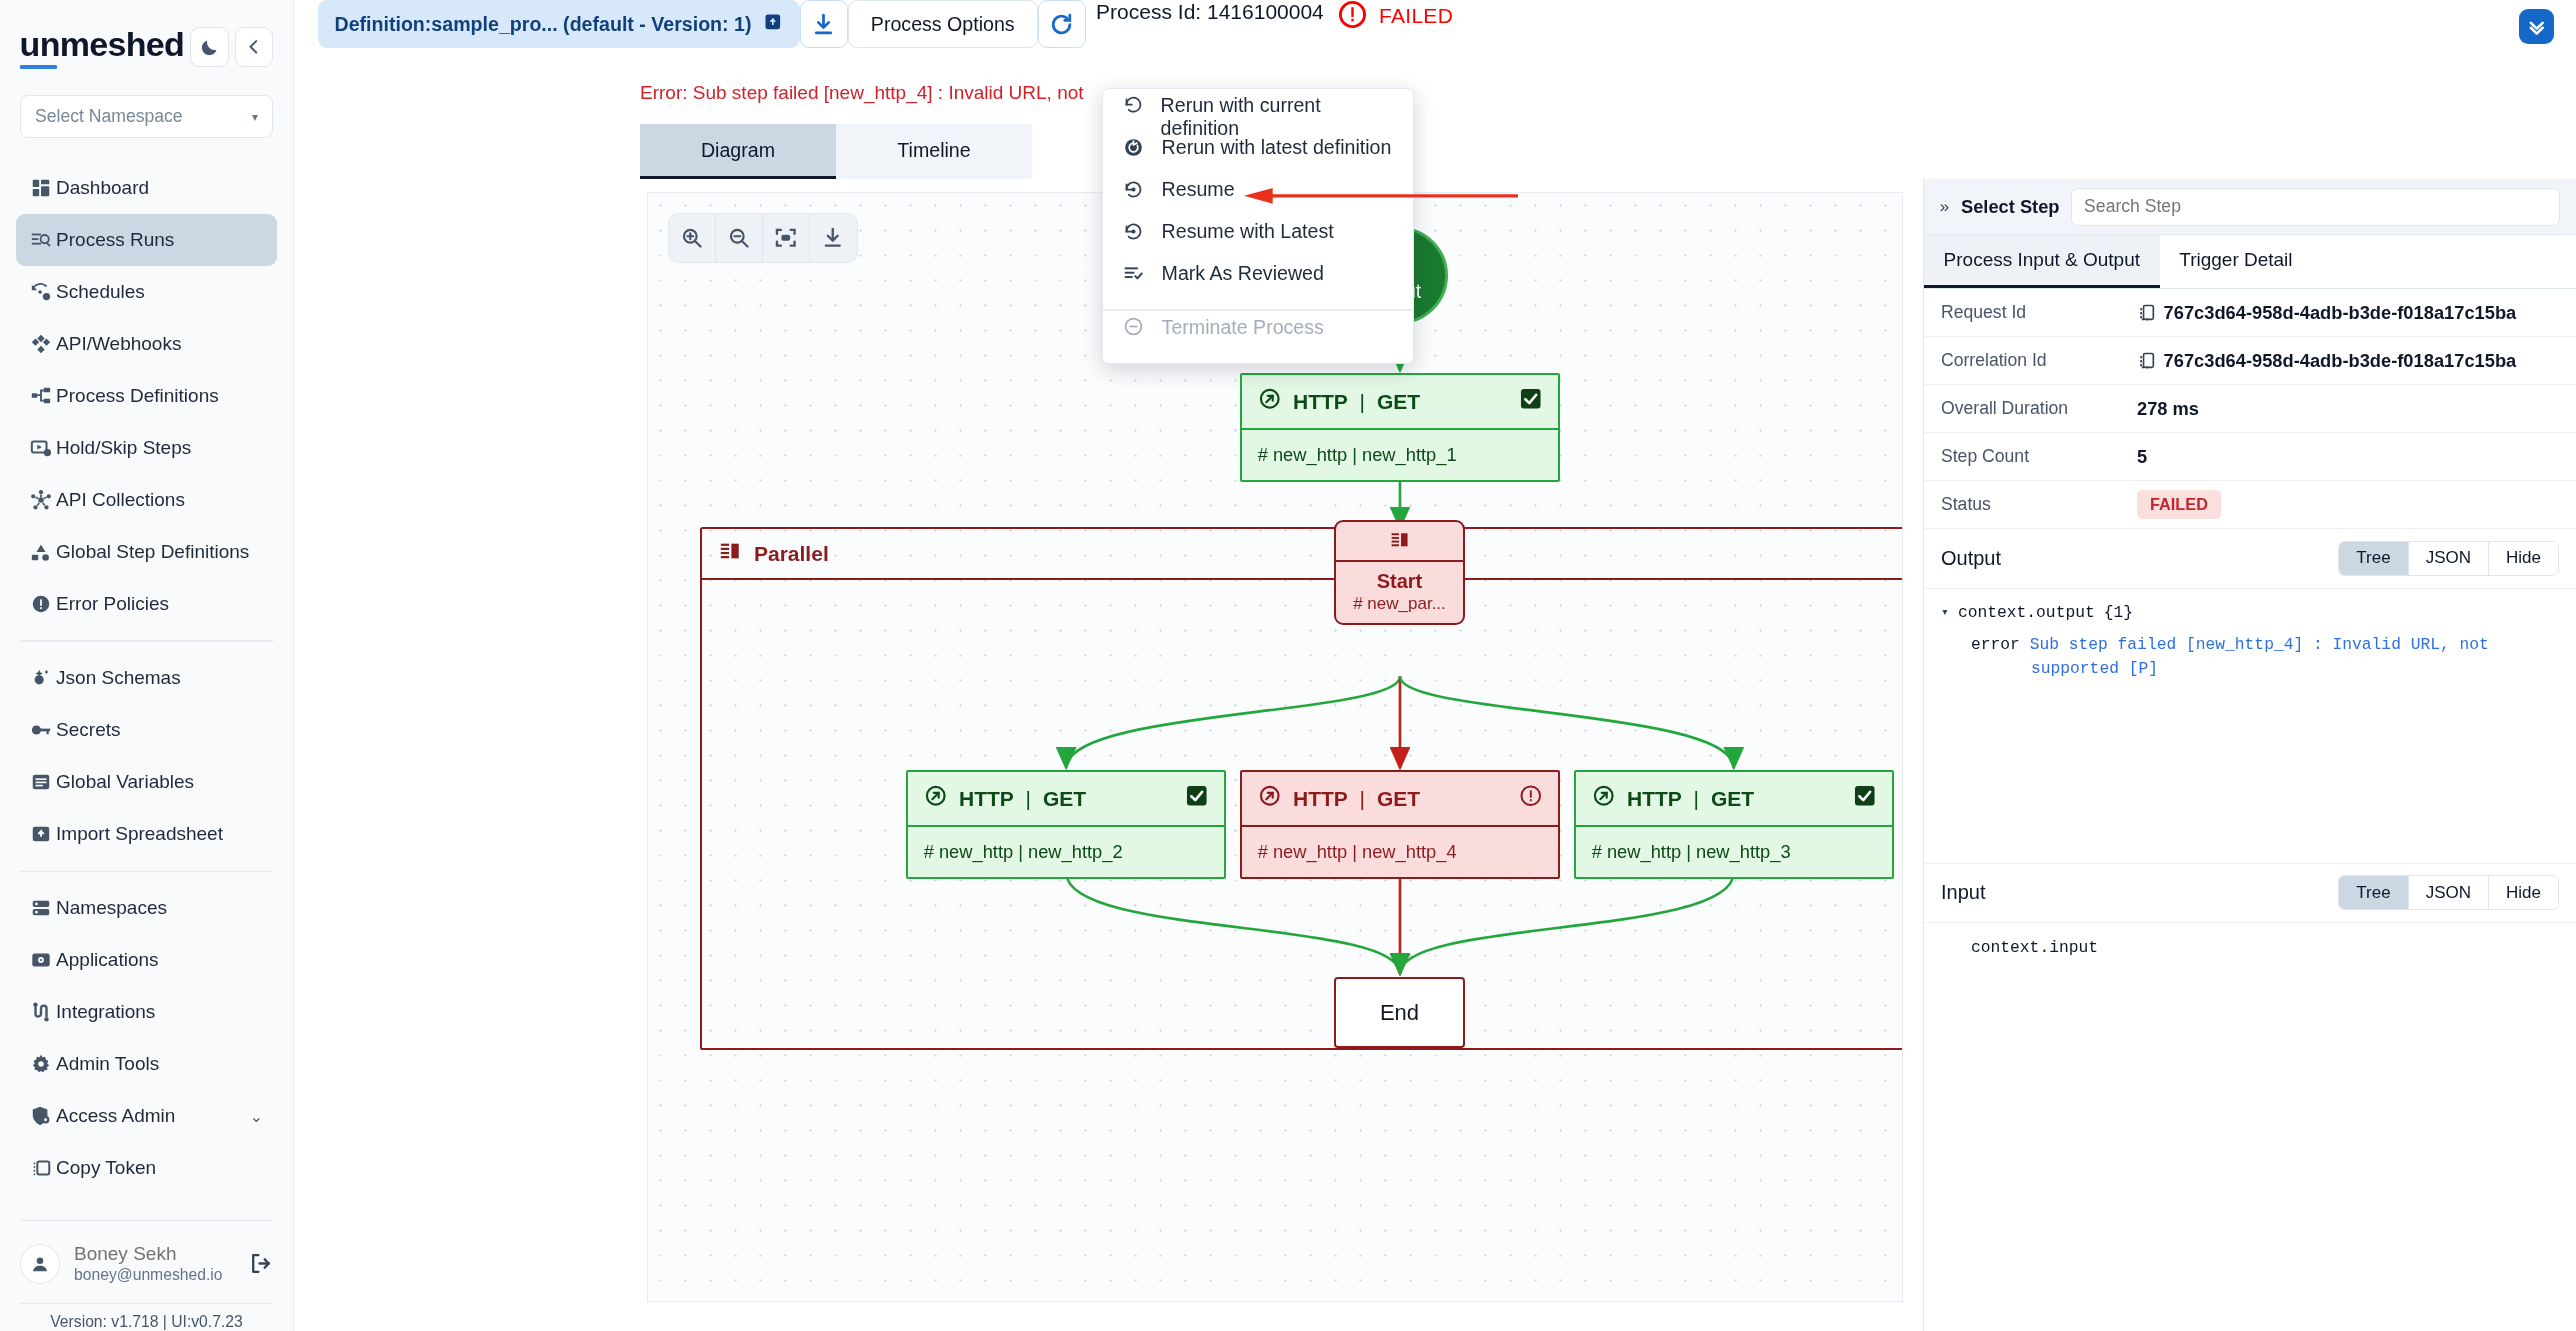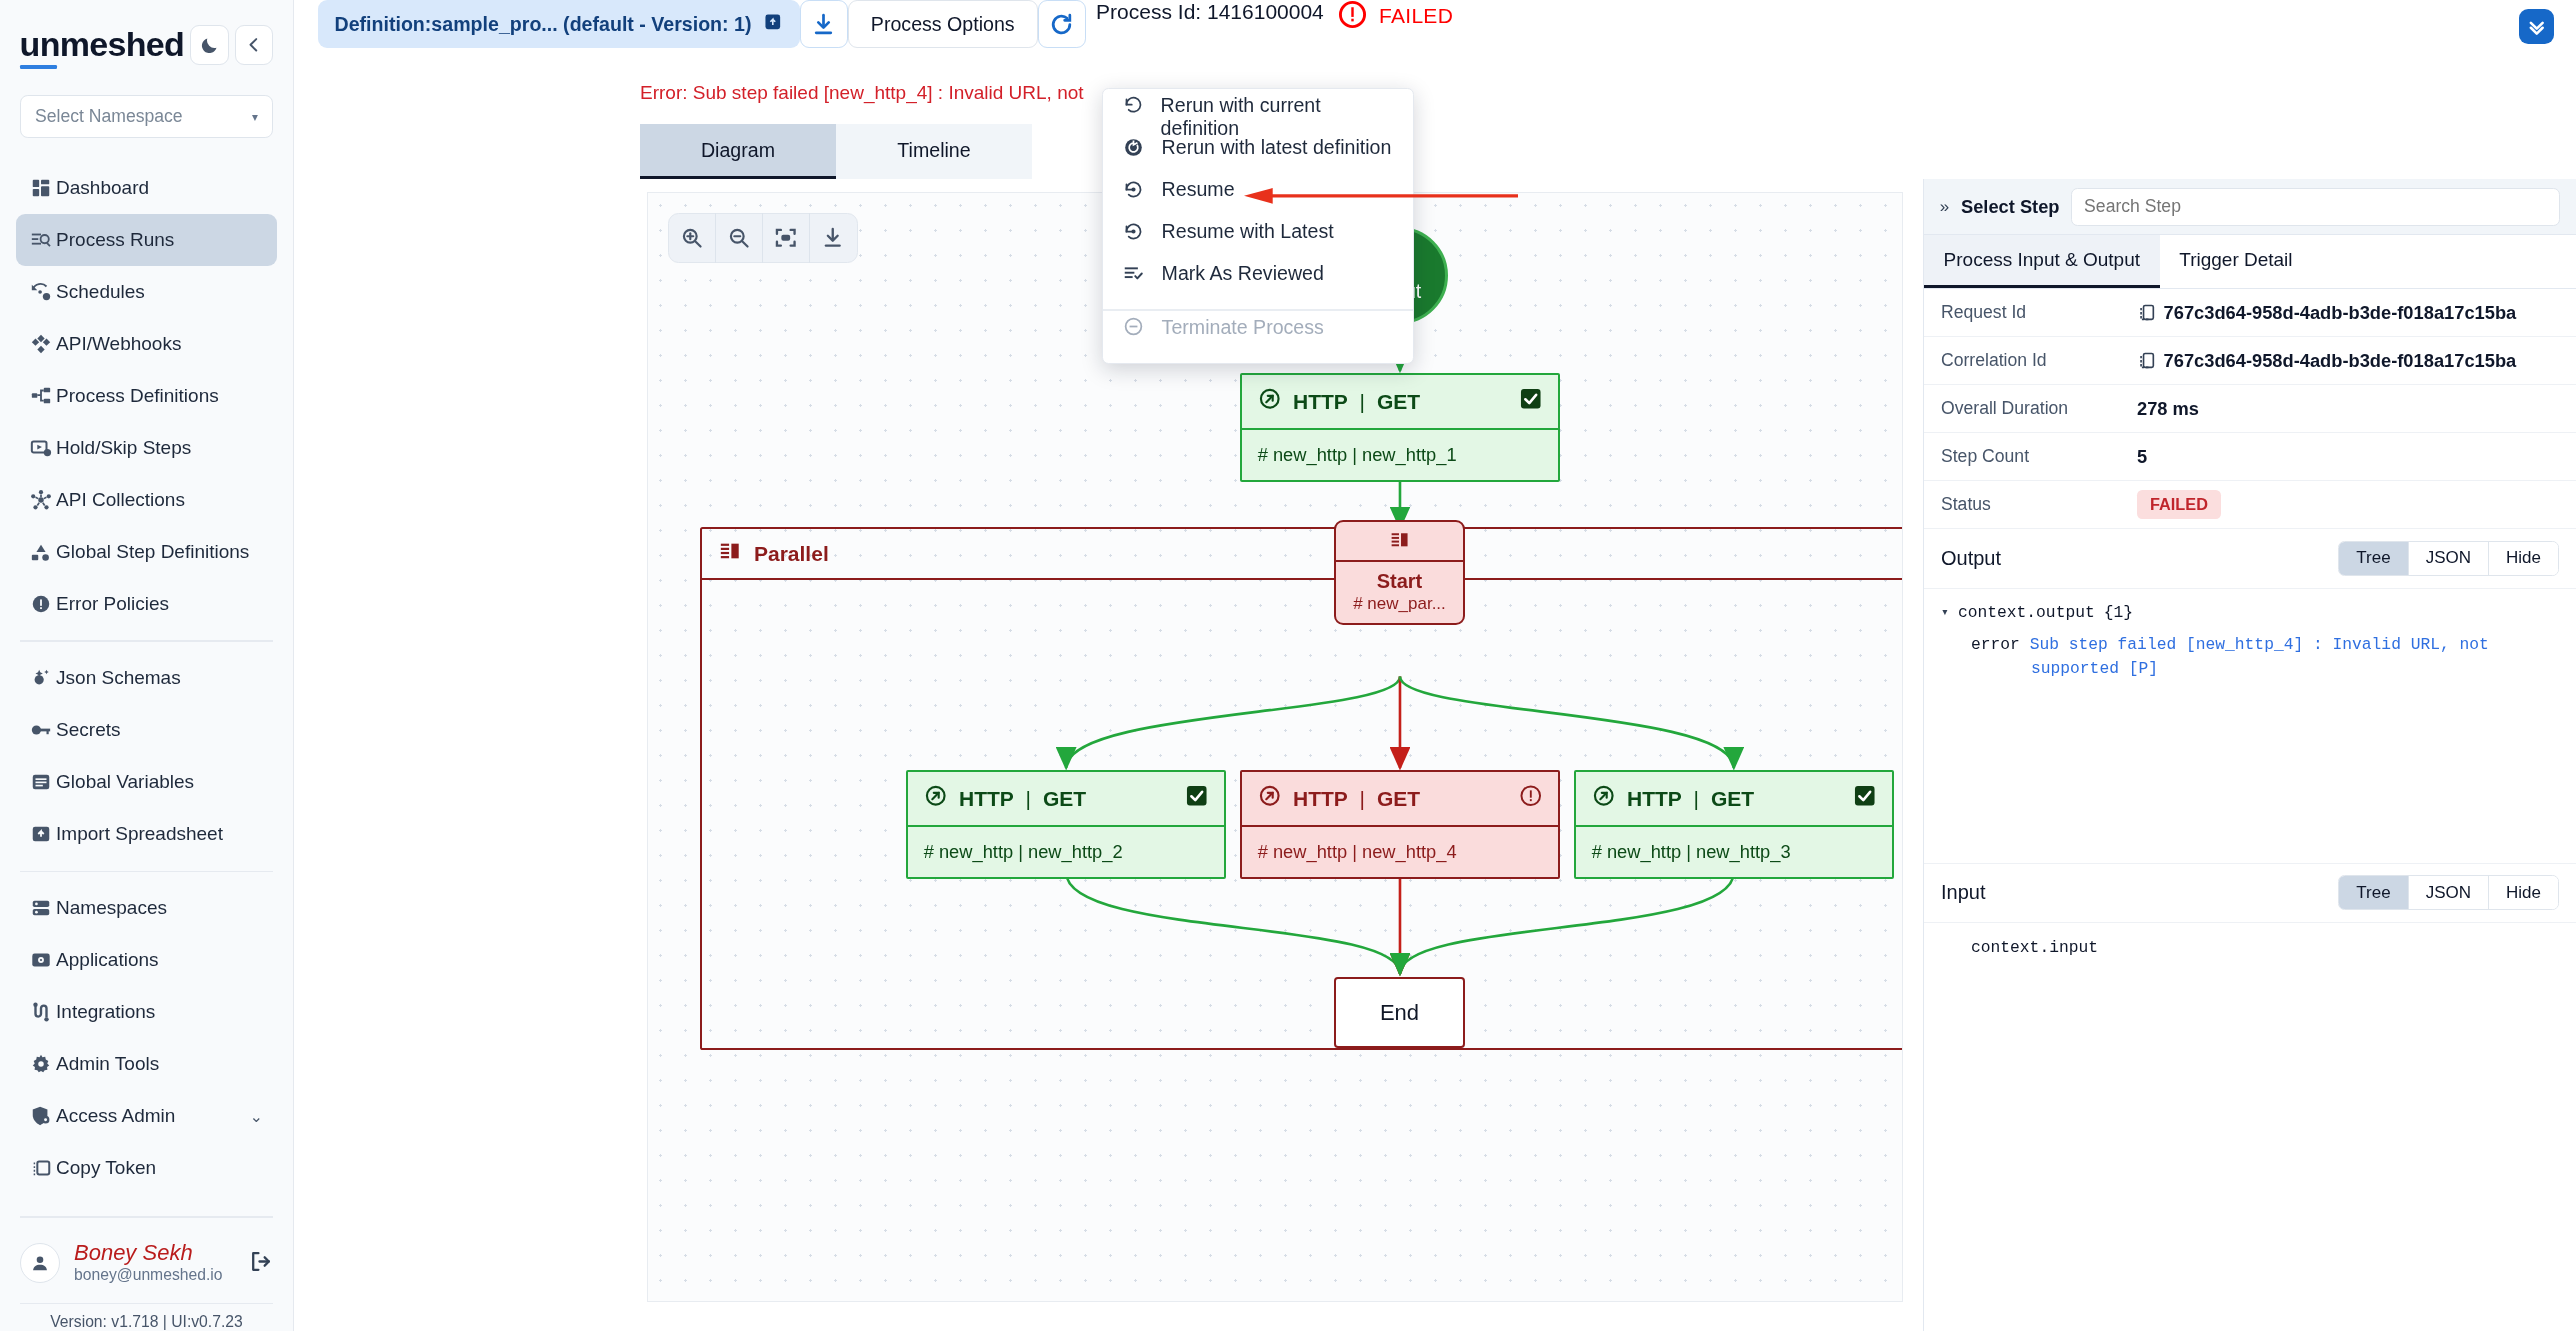--- a/index.html
+++ b/index.html
@@ -14,21 +14,21 @@
   
   .sidebar {
     width: 294px; height: 1331px;
     background: #f8fafc;
     border-right: 1.3px solid #e5e9ef;
     display: flex; flex-direction: column;
     flex: 0 0 294px;
     position: relative;
   }
   .brand-row {
-    display: flex; gap: 6px;
+    display: flex; align-items: center; gap: 6px;
     padding: 25px 19.6px 6.5px 19.6px;
   }
   .brand {
     font-size: 34px; font-weight: bold; color: #0f172a;
     letter-spacing: -0.7px; position: relative; padding-bottom: 5.2px;
   }
   .brand::after {
     content: ""; position: absolute; left: 0; bottom: 0;
     width: 37px; height: 4.6px; background: #2f7fe0; border-radius: 1.3px;
   }
@@ -64,21 +64,21 @@
   .user-sep { height: 1.3px; background: #e6eaf0; margin: 0 19.6px; }
   .user-row {
     display: flex; align-items: center; gap: 14.4px;
     padding: 17px 19.6px; margin-top: 5.2px;
   }
   .avatar {
     width: 40px; height: 40px; border-radius: 50%;
     border: 1.3px solid #dfe5ec; background: #fff;
     display: flex; align-items: center; justify-content: center;
   }
-  .uname { font-size: 22px; color: #b91c1c; line-height: 1.15; font-style: italic; }
+  .uname { font-size: 19px; color: #737373; line-height: 1.15; }
   .umail { font-size: 15.7px; color: #64748b; line-height: 1.3; }
   .logout { margin-left: auto; color: #334155; cursor: pointer; }
   .version-sep { height: 1.3px; background: #e6eaf0; margin: 0 19.6px; }
   .version {
     font-size: 15.7px; color: #475569; text-align: center;
     padding-top: 9.1px; white-space: nowrap;
   }
 
   
   .main { flex: 1 1 auto; position: relative; display: flex; flex-direction: column; min-width:0; }

